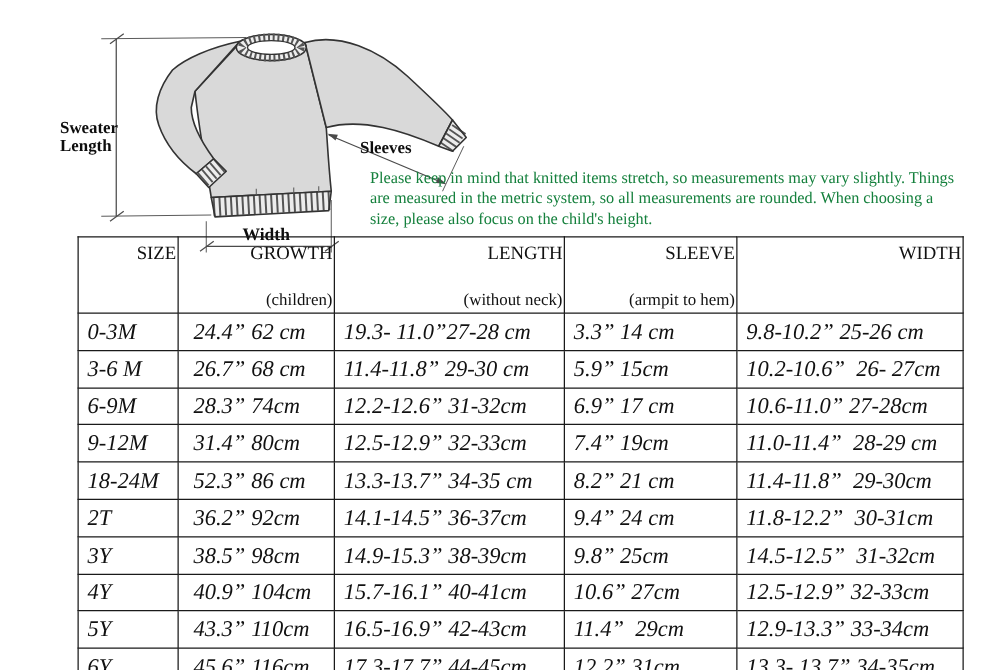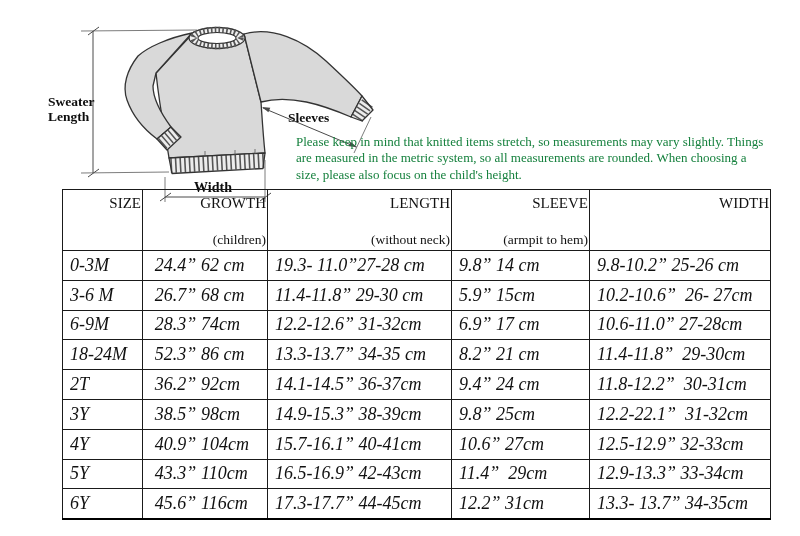--- a/index.html
+++ b/index.html
@@ -153,57 +153,64 @@
         <div class="h-main">WIDTH</div>
         <div class="h-sub"></div>
       </th>
     </tr>
   </thead>
   <tbody id="table-body">
       <tr>
         <td>0-3M</td>
         <td><span class="gin">24.4”</span><span>62 cm</span></td>
         <td>19.3- 11.0”27-28 cm</td>
-        <td>9.8” 14 cm</td>
+        <td>3.3” 14 cm</td>
         <td>9.8-10.2” 25-26 cm</td>
       </tr>
       <tr>
         <td>3-6 M</td>
         <td><span class="gin">26.7”</span><span>68 cm</span></td>
         <td>11.4-11.8” 29-30 cm</td>
         <td>5.9” 15cm</td>
         <td>10.2-10.6”  26- 27cm</td>
       </tr>
       <tr>
         <td>6-9M</td>
         <td><span class="gin">28.3”</span><span>74cm</span></td>
         <td>12.2-12.6” 31-32cm</td>
         <td>6.9” 17 cm</td>
         <td>10.6-11.0” 27-28cm</td>
       </tr>
       <tr>
+        <td>9-12M</td>
+        <td><span class="gin">31.4”</span><span>80cm</span></td>
+        <td>12.5-12.9” 32-33cm</td>
+        <td>7.4” 19cm</td>
+        <td>11.0-11.4”  28-29 cm</td>
+      </tr>
+      <tr>
         <td>18-24M</td>
         <td><span class="gin">52.3”</span><span>86 cm</span></td>
         <td>13.3-13.7” 34-35 cm</td>
         <td>8.2” 21 cm</td>
         <td>11.4-11.8”  29-30cm</td>
       </tr>
       <tr>
         <td>2T</td>
         <td><span class="gin">36.2”</span><span>92cm</span></td>
         <td>14.1-14.5” 36-37cm</td>
         <td>9.4” 24 cm</td>
         <td>11.8-12.2”  30-31cm</td>
       </tr>
       <tr>
         <td>3Y</td>
         <td><span class="gin">38.5”</span><span>98cm</span></td>
         <td>14.9-15.3” 38-39cm</td>
         <td>9.8” 25cm</td>
-        <td>12.2-22.1”  31-32cm</td>
+        <td>14.5-12.5”  31-32cm</td>
       </tr>
       <tr>
         <td>4Y</td>
         <td><span class="gin">40.9”</span><span>104cm</span></td>
         <td>15.7-16.1” 40-41cm</td>
         <td>10.6” 27cm</td>
         <td>12.5-12.9” 32-33cm</td>
       </tr>
       <tr>
         <td>5Y</td>

